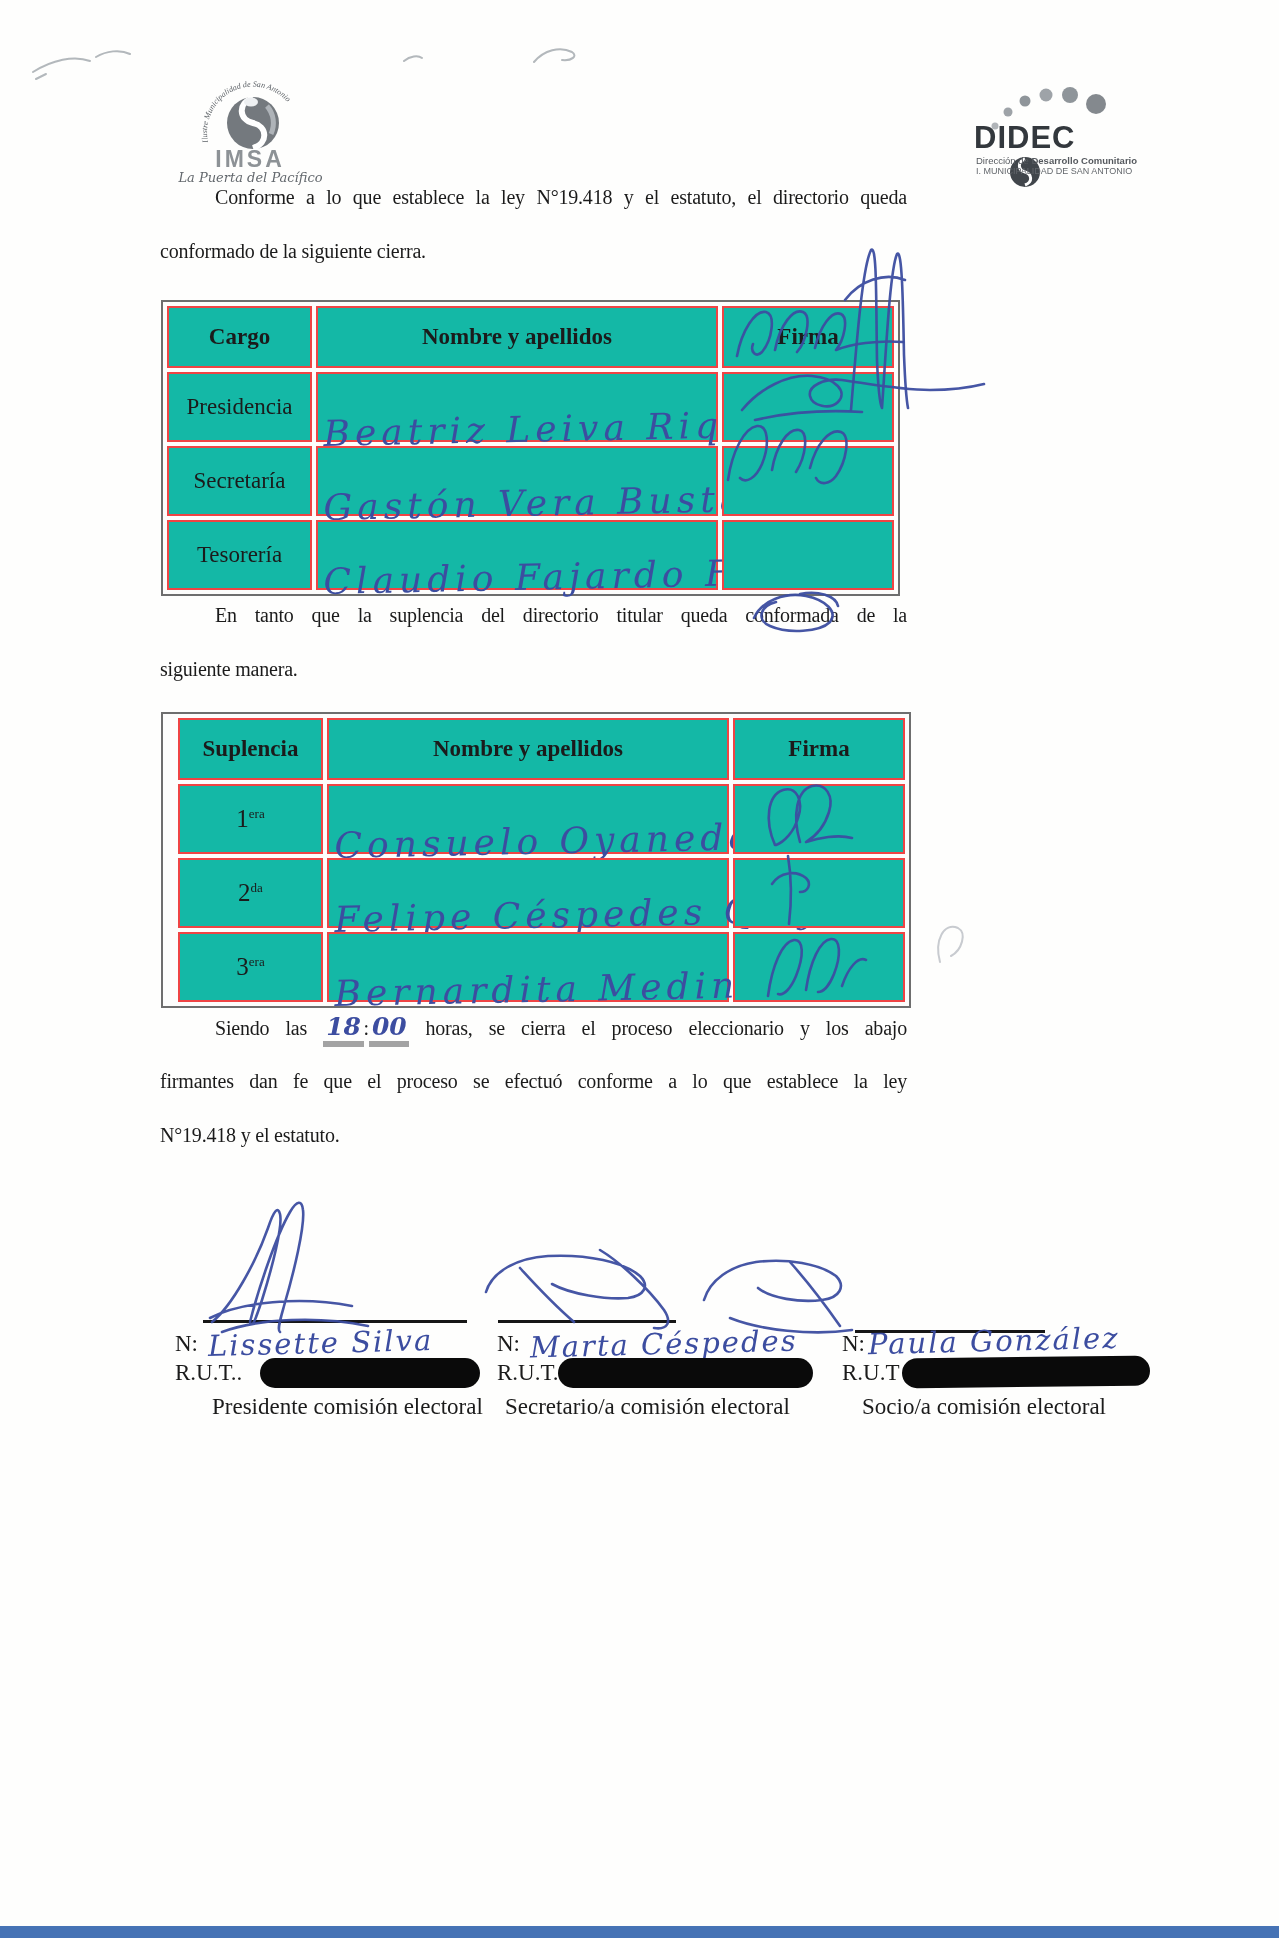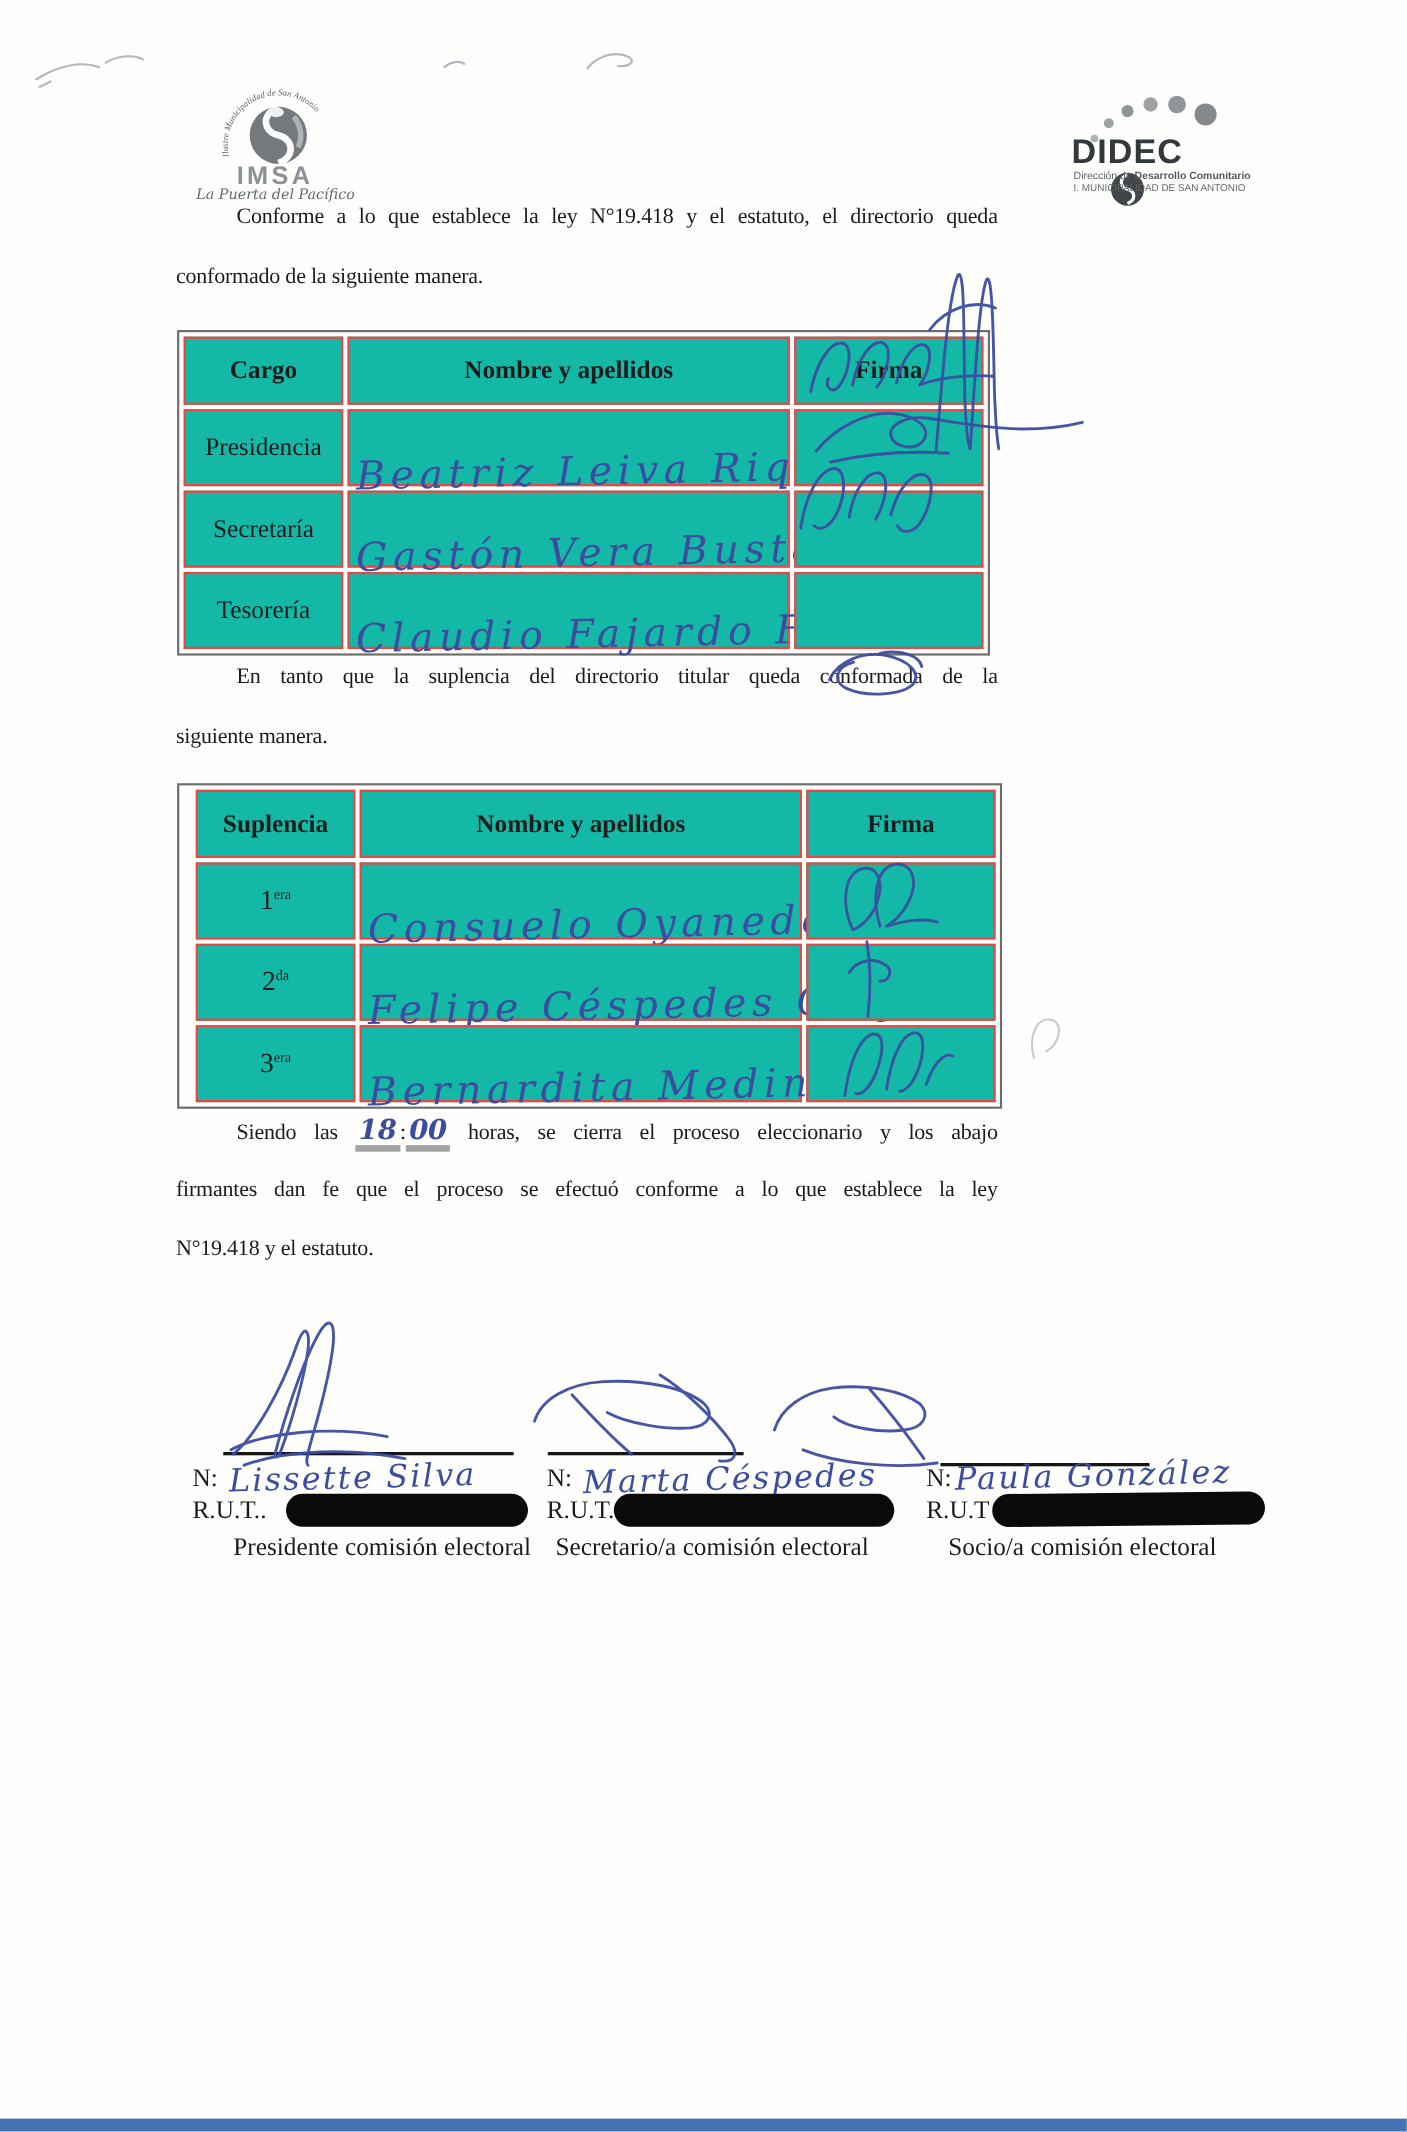--- a/index.html
+++ b/index.html
@@ -94,21 +94,21 @@
       <svg width="32" height="32" viewBox="0 0 32 32" style="margin-left:1px;">
         <circle cx="16" cy="16" r="15" fill="#41464b"></circle>
         <path d="M16 3 C8 6 9 14 16 16 C23 18 24 26 16 29" stroke="#ffffff" stroke-width="3" fill="none"></path>
       </svg>
   </div>
   <div class="dideco-line1"><span>Dirección de </span><b>Desarrollo Comunitario</b></div>
   <div class="dideco-line2">I. MUNICIPALIDAD DE SAN ANTONIO</div>
 
   <div class="para" style="top:170px;">
     <div class="pline first">Conforme a lo que establece la ley N°19.418 y el estatuto, el directorio queda</div>
-    <div class="pline last">conformado de la siguiente manera.</div>
+    <div class="pline last">conformado de la siguiente cierra.</div>
   </div>
 
   <table class="doc" style="top:300px;">
     <colgroup>
         <col style="width:145px">
         <col style="width:402px">
         <col style="width:172px">
       </colgroup>
     <tbody>
         <tr>

